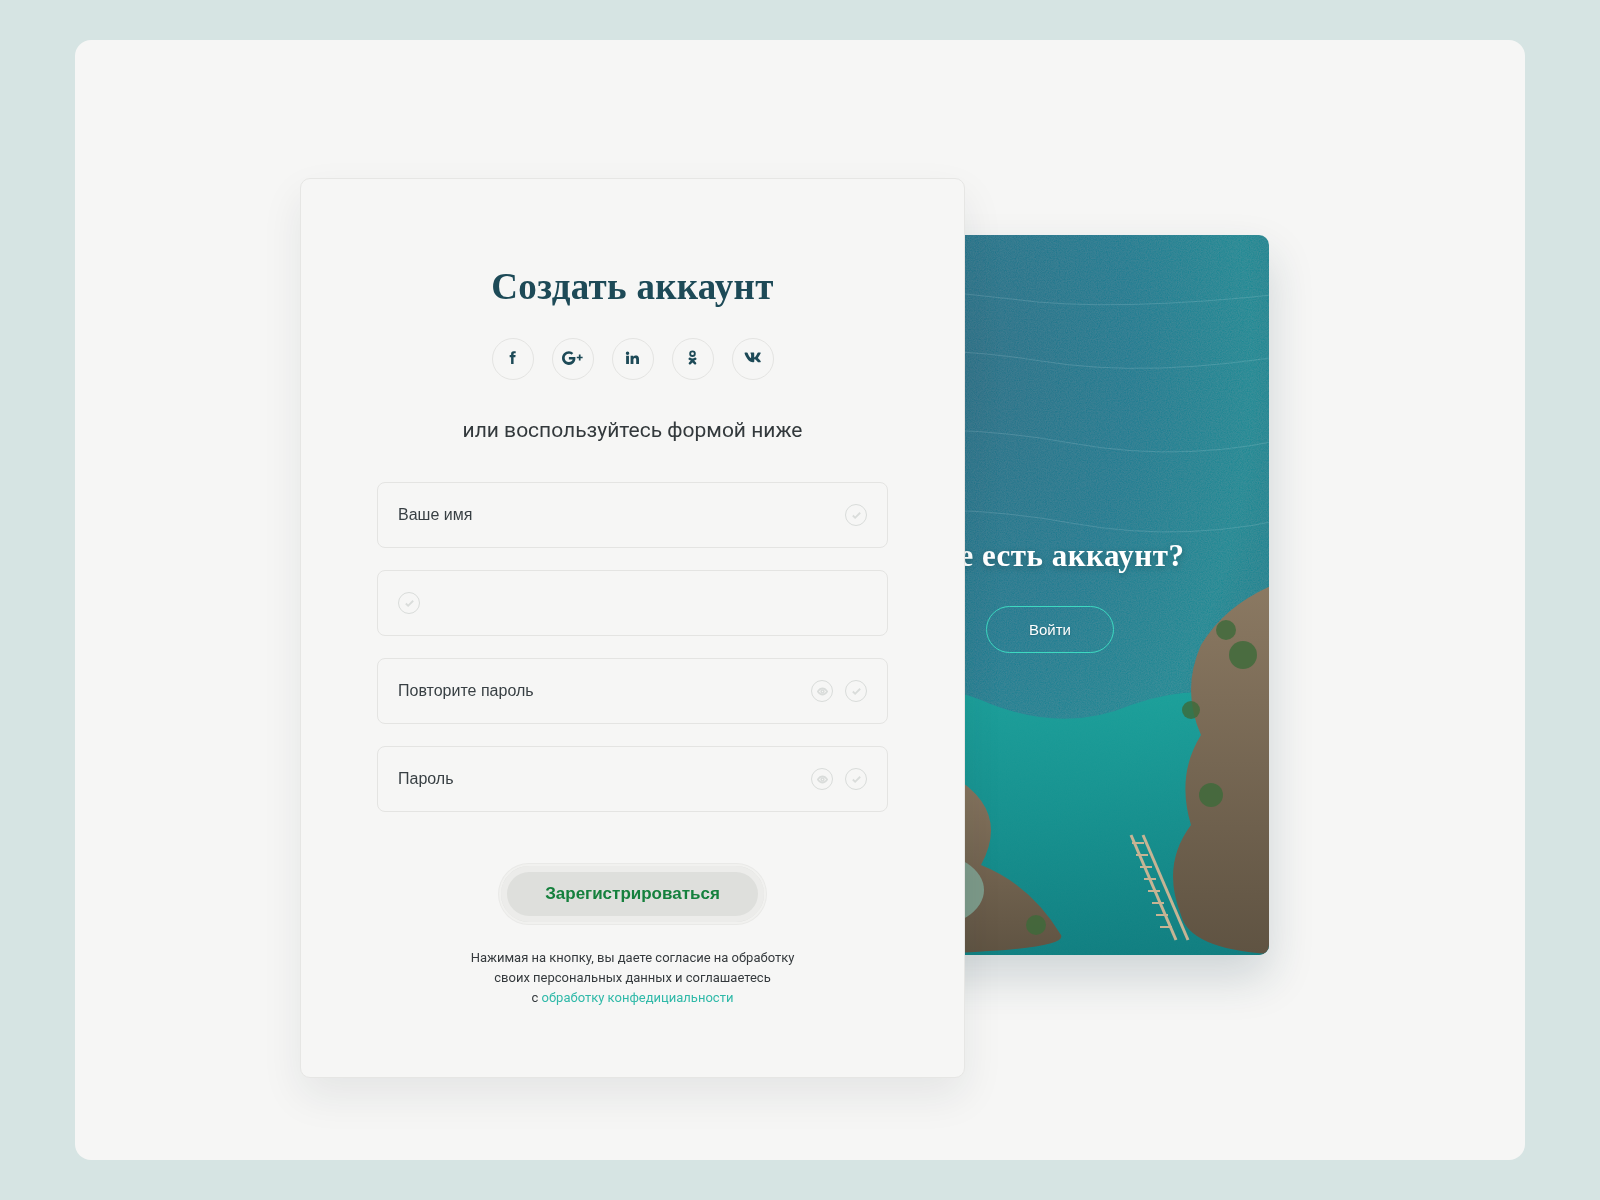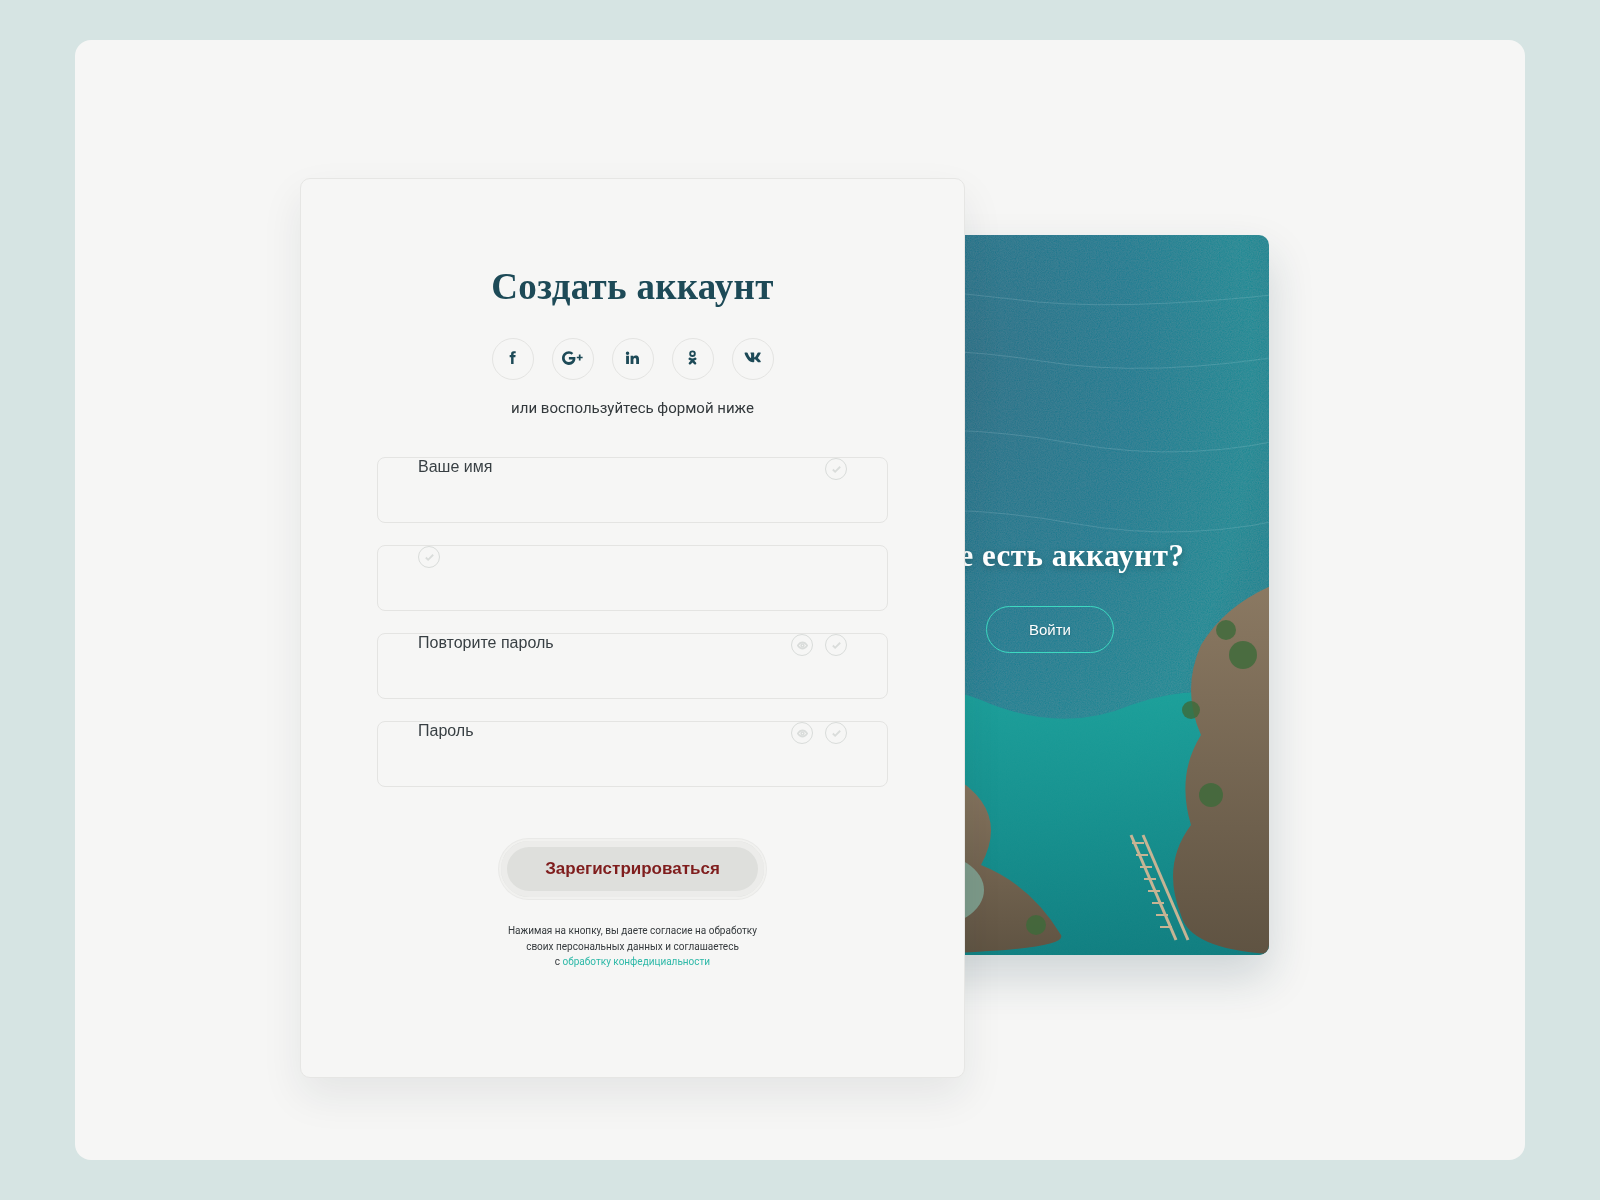--- a/index.html
+++ b/index.html
@@ -91,65 +91,65 @@
     width: 42px; height: 42px;
     border: 1px solid #e4e4e2;
     border-radius: 50%;
     display: flex; align-items: center; justify-content: center;
     cursor: pointer;
     background: #f6f6f5;
   }
   .social svg { width: 17px; height: 17px; fill: #1d4a57; }
   .social.gp svg { width: 22px; height: 22px; }
   .subtitle {
-    margin-top: 19px;
-    font-size: 15px;
+    margin-top: 38px;
+    font-size: 21px;
     color: #33393c;
     font-weight: 400;
   }
 
   .fields { margin-top: 40px; width: 100%; display: flex; flex-direction: column; gap: 22px; }
   .field {
     position: relative;
     height: 66px;
     border: 1px solid #e4e4e2;
     border-radius: 8px;
-    display: flex; align-items: flex-start;
-    padding: 0 40px;
+    display: flex; align-items: center;
+    padding: 0 20px;
   }
   .field input {
     flex: 1; border: none; outline: none; background: transparent;
     font-size: 16px; color: #2e363a;
   }
   .field input::placeholder { color: #2e363a; opacity: .95; font-weight: 400; }
   .field-icons { display: flex; gap: 12px; }
   .mini-icon {
     width: 22px; height: 22px; border: 1.4px solid #d9dcda; border-radius: 50%;
     display: flex; align-items: center; justify-content: center;
     font-size: 11px; color: #d9dcda;
   }
   .mini-icon svg { width: 11px; height: 11px; stroke: #d9dcda; fill: none; stroke-width: 2; }
 
   .submit {
     margin-top: 52px;
     padding: 18px 44px;
     border-radius: 999px;
     border: 2px solid #f1f1ef;
     background: #dedfdc;
-    color: #7f1d1d;
+    color: #15803d;
     font-size: 17px;
     font-weight: 700;
     cursor: pointer;
     box-shadow: 0 0 0 6px #ececea inset, 0 0 0 1px #e9e9e7;
   }
 
   .legal {
     margin-top: 24px;
     text-align: center;
-    font-size: 10px;
+    font-size: 13px;
     line-height: 1.55;
     color: #353a3d;
     max-width: 460px;
   }
   .legal a { color: #2fb9a8; text-decoration: none; cursor: pointer; }
 </style>
 </head>
 <body>
 
 <div class="canvas">

